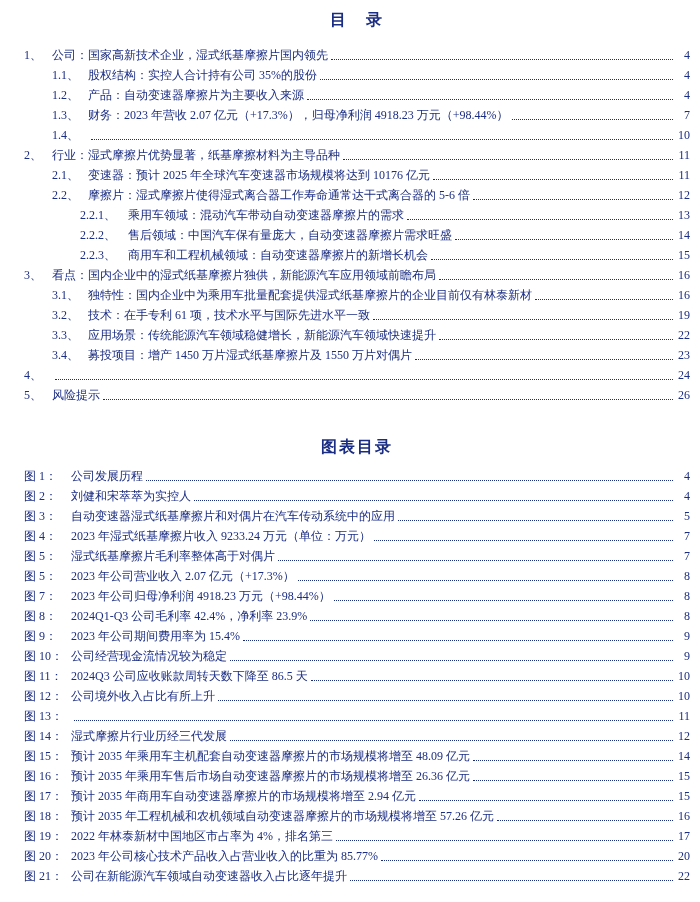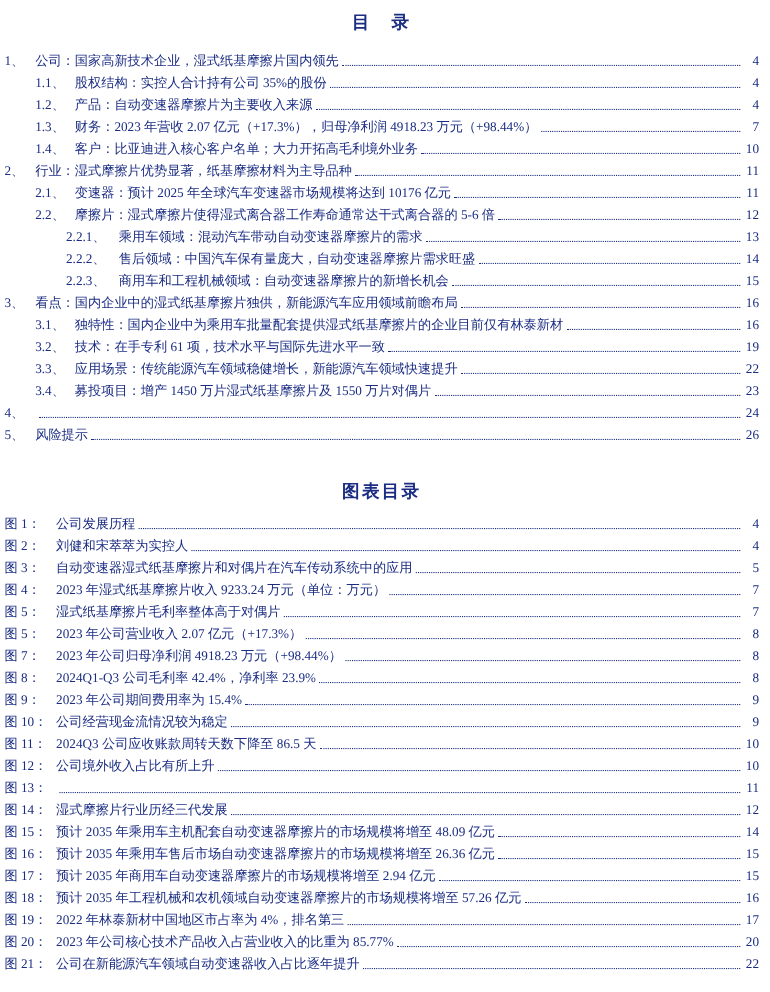--- a/index.html
+++ b/index.html
@@ -1,21 +1,21 @@
 <!DOCTYPE html>
 <html><head>
 <meta charset="utf-8">
 <style>
   html,body{margin:0;padding:0;}
   body{
     width:700px;height:902px;overflow:hidden;background:#ffffff;
     font-family:"Liberation Serif","DejaVu Serif",serif;
     color:var(--text-color,#1b2d82);
   }
-  .page{padding:6px 10px 0 4px;box-sizing:border-box;width:700px;height:710px;}
+  .page{padding:6px 10px 0 24px;box-sizing:border-box;width:700px;height:710px;}
   .section-title{
     text-align:center;font-size:16px;font-weight:bold;letter-spacing:2px;
     margin:4px 0 14px 0;color:var(--text-color,#1b2d82);
   }
   .figures-title{margin-top:32px;margin-bottom:8px;}
   .list{width:100%;}
   .row{
     display:flex;align-items:baseline;font-size:12px;line-height:20px;
     white-space:nowrap;color:var(--text-color,#1b2d82);
   }
@@ -58,21 +58,20 @@
         <span class="pagenum">4</span>
       </div>
       <div class="row lvl2">
         <span class="num">1.3、</span>
         <span class="txt">财务：2023 年营收 2.07 亿元（+17.3%），归母净利润 4918.23 万元（+98.44%）</span>
         <span class="leader"></span>
         <span class="pagenum">7</span>
       </div>
       <div class="row lvl2">
         <span class="num">1.4、</span>
-        <span class="txt">客户：比亚迪进入核心客户名单；大力开拓高毛利境外业务</span>
         <span class="leader"></span>
         <span class="pagenum">10</span>
       </div>
       <div class="row lvl1">
         <span class="num">2、</span>
         <span class="txt">行业：湿式摩擦片优势显著，纸基摩擦材料为主导品种</span>
         <span class="leader"></span>
         <span class="pagenum">11</span>
       </div>
       <div class="row lvl2">

